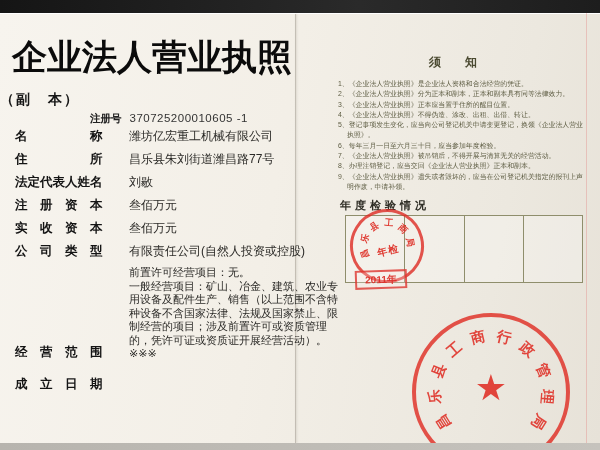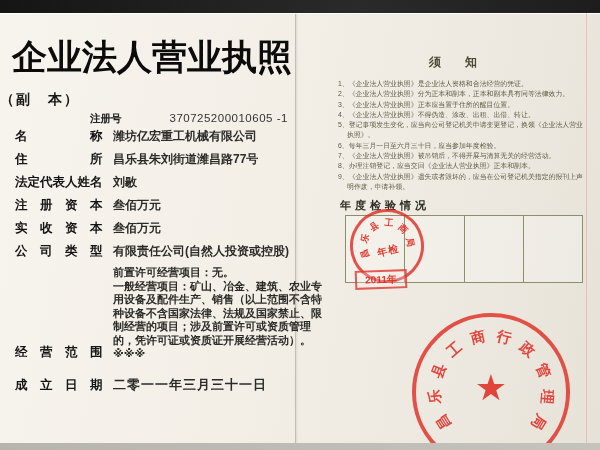--- a/index.html
+++ b/index.html
@@ -18,25 +18,25 @@
   #bottomstrip{position:absolute;left:0;bottom:0;width:600px;height:7px;background:linear-gradient(90deg,#b7b4ae,#c6c3bd);}
   #foldline{position:absolute;left:295px;top:14px;bottom:7px;width:1px;background:rgba(90,80,65,.30);box-shadow:1px 0 2px rgba(120,110,95,.25);}
   #rededge{position:absolute;right:13px;top:13px;bottom:7px;width:1px;background:rgba(225,110,110,.30);}
 
   .abs{position:absolute;}
   
   #title{left:12px;top:38px;width:290px;font-size:35px;font-weight:bold;color:#0b0b0b;letter-spacing:0px;line-height:1.1;white-space:nowrap;}
   #subtitle{left:0;top:91px;width:300px;text-align:left;font-size:14px;font-weight:bold;color:#161616;letter-spacing:2px;}
   #regrow{left:90px;top:112px;font-size:11px;color:#222;display:flex;gap:8px;align-items:baseline;}
   #regrow .lab{font-weight:bold;font-size:10.5px;}
-  #regrow .val{font-size:11.5px;letter-spacing:.5px;color:#333;margin-left:40px;}
+  #regrow .val{font-size:11.5px;letter-spacing:.5px;color:#333;}
 
   .row{position:absolute;left:15px;display:flex;align-items:flex-end;}
   .f-label{width:92px;flex:0 0 92px;font-size:12.5px;font-weight:bold;color:#141414;white-space:nowrap;}
-  .f-value{font-size:12px;color:#2b2a27;margin-left:6px;white-space:nowrap;font-weight:bold;}
+  .f-value{font-size:12px;color:#2b2a27;margin-left:22px;white-space:nowrap;}
   .f-value.scope{white-space:pre-line;width:212px;font-size:11px;line-height:13.5px;}
   .f-value.big{font-size:13px;letter-spacing:1px;}
 
   
   #noticeTitle{left:340px;top:54px;width:232px;text-align:center;font-size:12px;font-weight:bold;color:#4a4930;letter-spacing:6px;}
   #noticeList{left:338px;top:79px;width:246px;color:#5d5c42;font-size:6.9px;line-height:10.3px;}
   .n-item{padding-left:9px;text-indent:-9px;}
   #inspTitle{left:340px;top:198px;width:232px;text-align:left;font-size:11px;font-weight:bold;color:#2e2d25;letter-spacing:4px;}
   #inspTable{left:345px;top:215px;width:236px;height:66px;border:1px solid #8f8e6c;display:flex;background:rgba(255,255,255,.25);}
   .insp-cell{flex:1 1 25%;border-left:1px solid #8f8e6c;}
@@ -98,21 +98,20 @@
     <span class="f-value">有限责任公司(自然人投资或控股)</span>
   </div>
   <div class="row" style="top:266px">
     <span class="f-label">经　营　范　围</span>
     <span class="f-value scope">前置许可经营项目：无。
 一般经营项目：矿山、冶金、建筑、农业专用设备及配件生产、销售（以上范围不含特种设备不含国家法律、法规及国家禁止、限制经营的项目；涉及前置许可或资质管理的，凭许可证或资质证开展经营活动）。※※※</span>
   </div>
 
   <div class="row" style="top:376px">
     <span class="f-label">成　立　日　期</span>
-    <span class="f-value big">二零一一年三月三十一日</span>
   </div>
 
   <div id="noticeTitle" class="abs">须　知</div>
   <div id="noticeList" class="abs">
     <div class="n-item">1、《企业法人营业执照》是企业法人资格和合法经营的凭证。</div>
     <div class="n-item">2、《企业法人营业执照》分为正本和副本，正本和副本具有同等法律效力。</div>
     <div class="n-item">3、《企业法人营业执照》正本应当置于住所的醒目位置。</div>
     <div class="n-item">4、《企业法人营业执照》不得伪造、涂改、出租、出借、转让。</div>
     <div class="n-item">5、登记事项发生变化，应当向公司登记机关申请变更登记，换领《企业法人营业执照》。</div>
     <div class="n-item">6、每年三月一日至六月三十日，应当参加年度检验。</div>

